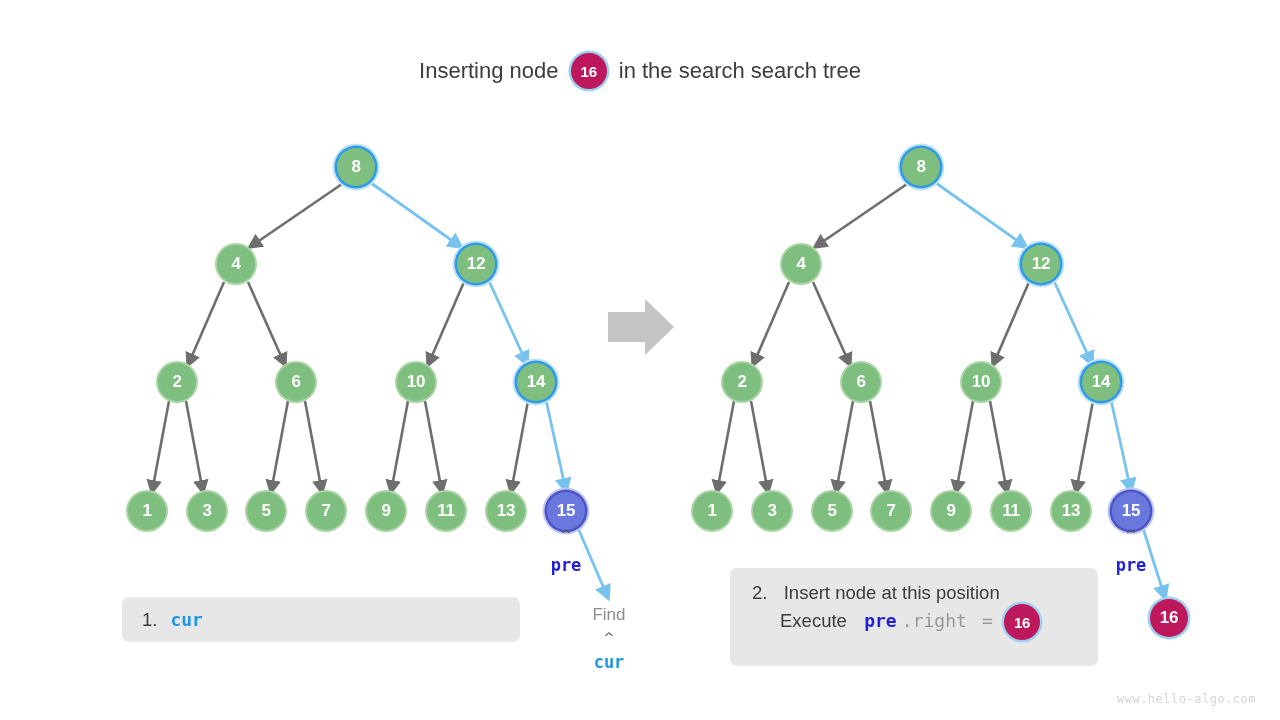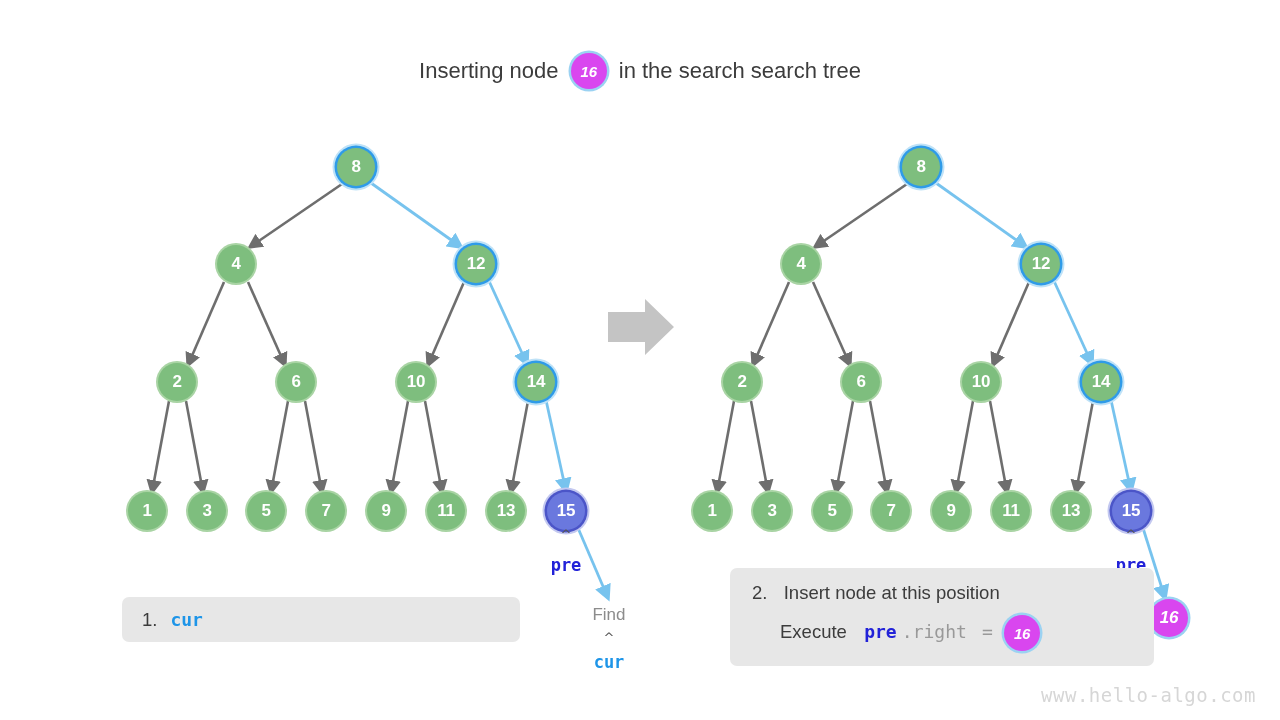--- a/index.html
+++ b/index.html
@@ -38,23 +38,22 @@
   }
   .node.green-hl{
     background:#7EBE7E;
     box-shadow:0 0 0 2.5px #2F9BE8, 0 0 0 4.5px #BFE2F7;
   }
   .node.indigo{
     background:#6A78DE;
     box-shadow:0 0 0 2.5px #4B55C8, 0 0 0 4.5px #C3C8F0;
   }
   .node.blue{
-    background:#d946ef;
+    background:#be185d;
     box-shadow:0 0 0 2.5px #9BD2F2;
-    font-style:italic;
   }
   .node.inline{
     position:relative;display:inline-flex;
     width:36px;height:36px;font-size:15px;
     vertical-align:middle;margin:0 6px;
   }
 
   
   .caption{
     position:absolute;
@@ -62,24 +61,24 @@
     border-radius:7px;
     color:#3c3c3c;
     font-size:18.5px;
     box-sizing:border-box;
   }
   #caption-left{
     left:122px;top:597px;width:398px;height:45px;
     display:flex;align-items:center;padding-left:20px;
   }
   #caption-right{
-    left:730px;top:568px;width:424px;height:98px;
+    left:730px;top:568px;width:368px;height:98px;
     padding:14px 0 8px 22px;
   }
-  #caption-right .line2{margin-top:11px;padding-left:28px;}
+  #caption-right .line2{padding-left:28px;}
   .kw-cur{color:#1E95E8;font-weight:bold;font-family:"DejaVu Sans Mono",monospace;font-size:18px;}
   .kw-pre{color:#2222D8;font-weight:bold;font-family:"DejaVu Sans Mono",monospace;font-size:18px;}
   .kw-mono-gray{color:#999999;font-family:"DejaVu Sans Mono",monospace;font-size:18px;}
 
   
   .ptr{
     position:absolute;text-align:center;
     font-family:"DejaVu Sans Mono",monospace;
     font-weight:bold;font-size:17px;
   }
@@ -90,21 +89,21 @@
     font-family:"DejaVu Sans",sans-serif;font-size:13px;
     text-align:center;
   }
   .nonelbl{
     position:absolute;color:#8C8C8C;font-size:17px;text-align:center;
   }
 
   
   .watermark{
     position:absolute;right:24px;bottom:14px;
-    color:#D6D6D6;font-size:19px;
+    color:#D6D6D6;font-size:12px;
     font-family:"DejaVu Sans Mono",monospace;
     letter-spacing:0.5px;
   }
 </style>
 </head>
 <body>
 
 <div id="stage">
 
   <svg class="edges" viewBox="0 0 1280 720">

